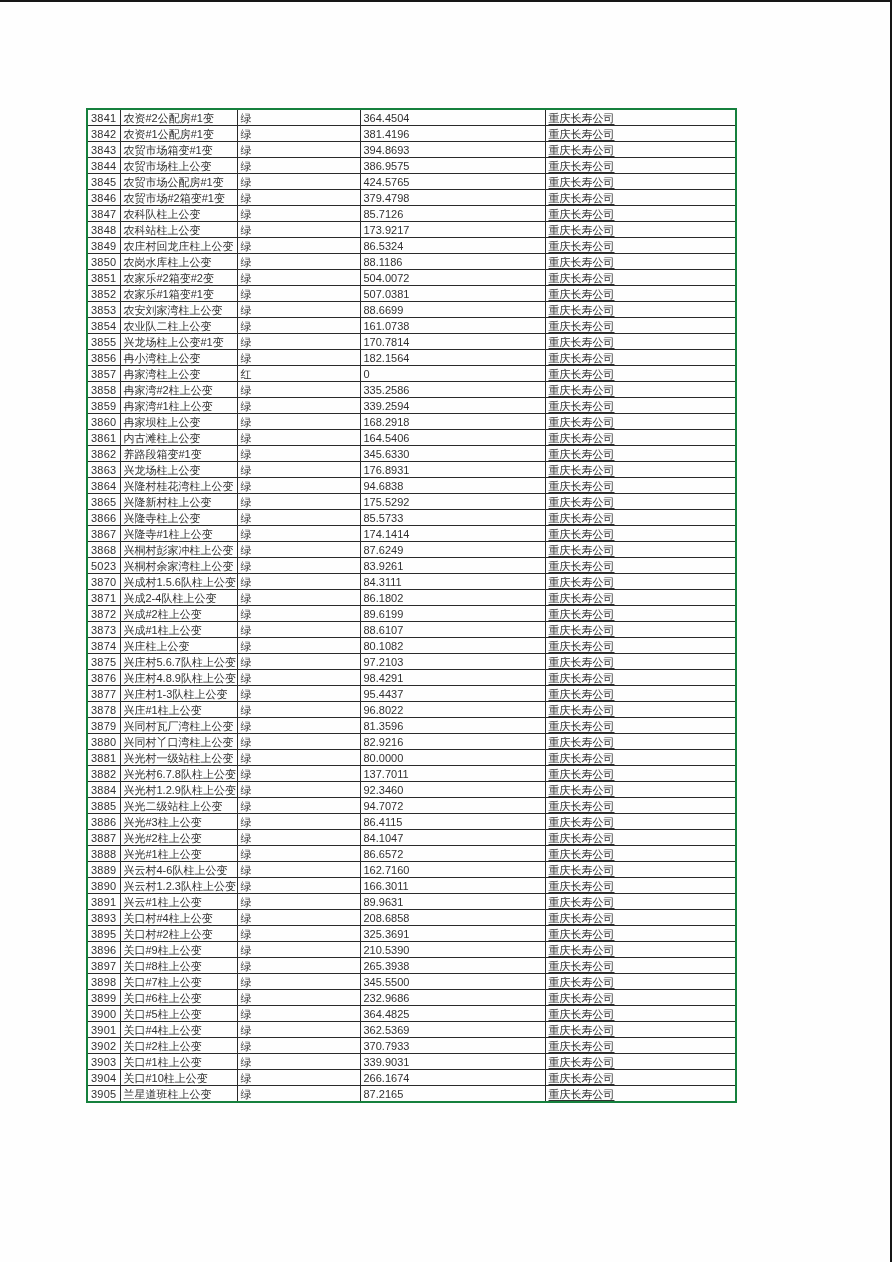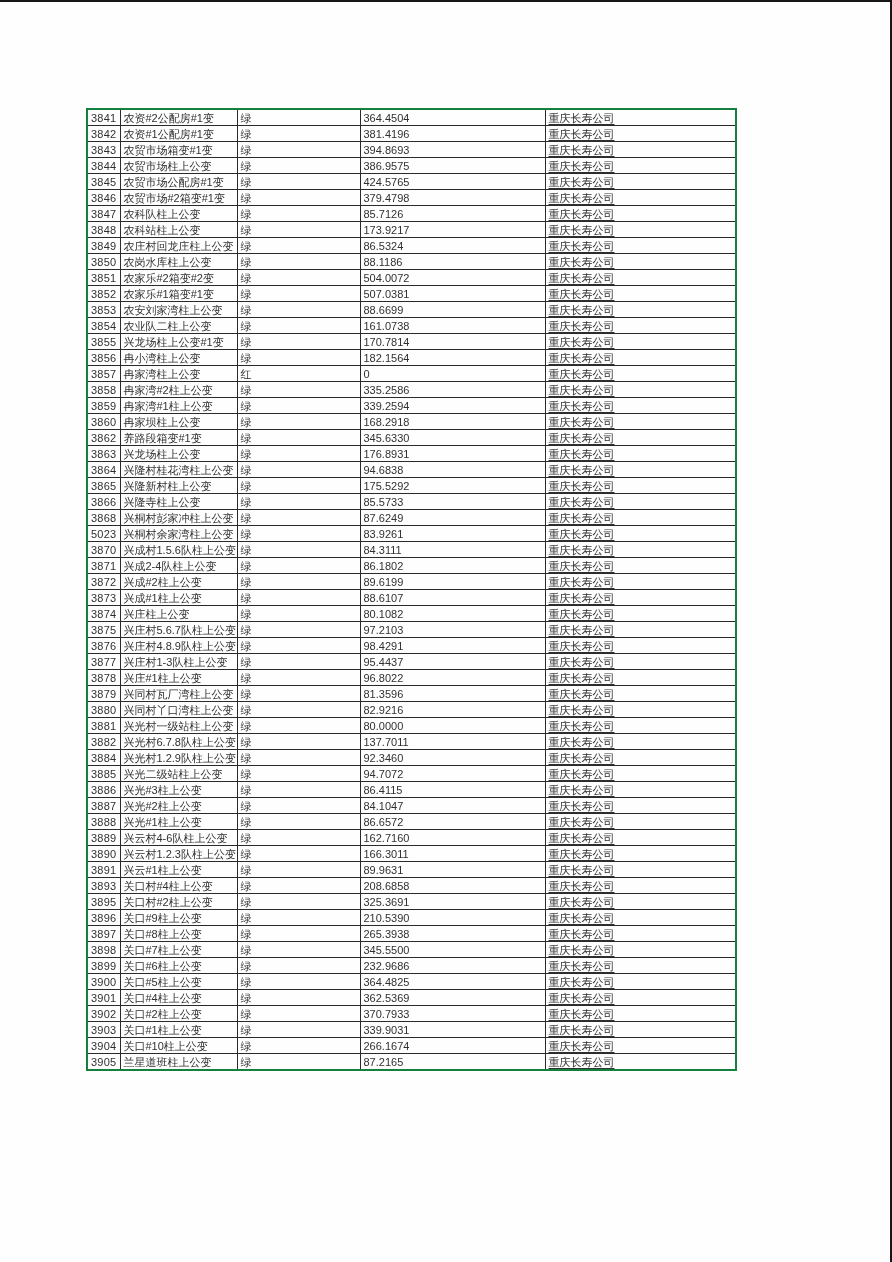--- a/index.html
+++ b/index.html
@@ -203,20 +203,27 @@
           <td class="col-company"><span>重庆长寿公司</span></td>
         </tr>
         <tr>
           <td class="col-id">3860</td>
           <td class="col-name">冉家坝柱上公变</td>
           <td class="col-status">绿</td>
           <td class="col-value">168.2918</td>
           <td class="col-company"><span>重庆长寿公司</span></td>
         </tr>
         <tr>
+          <td class="col-id">3861</td>
+          <td class="col-name">内古滩柱上公变</td>
+          <td class="col-status">绿</td>
+          <td class="col-value">164.5406</td>
+          <td class="col-company"><span>重庆长寿公司</span></td>
+        </tr>
+        <tr>
           <td class="col-id">3862</td>
           <td class="col-name">养路段箱变#1变</td>
           <td class="col-status">绿</td>
           <td class="col-value">345.6330</td>
           <td class="col-company"><span>重庆长寿公司</span></td>
         </tr>
         <tr>
           <td class="col-id">3863</td>
           <td class="col-name">兴龙场柱上公变</td>
           <td class="col-status">绿</td>
@@ -235,20 +242,27 @@
           <td class="col-name">兴隆新村柱上公变</td>
           <td class="col-status">绿</td>
           <td class="col-value">175.5292</td>
           <td class="col-company"><span>重庆长寿公司</span></td>
         </tr>
         <tr>
           <td class="col-id">3866</td>
           <td class="col-name">兴隆寺柱上公变</td>
           <td class="col-status">绿</td>
           <td class="col-value">85.5733</td>
+          <td class="col-company"><span>重庆长寿公司</span></td>
+        </tr>
+        <tr>
+          <td class="col-id">3867</td>
+          <td class="col-name">兴隆寺#1柱上公变</td>
+          <td class="col-status">绿</td>
+          <td class="col-value">174.1414</td>
           <td class="col-company"><span>重庆长寿公司</span></td>
         </tr>
         <tr>
           <td class="col-id">3868</td>
           <td class="col-name">兴桐村彭家冲柱上公变</td>
           <td class="col-status">绿</td>
           <td class="col-value">87.6249</td>
           <td class="col-company"><span>重庆长寿公司</span></td>
         </tr>
         <tr>

